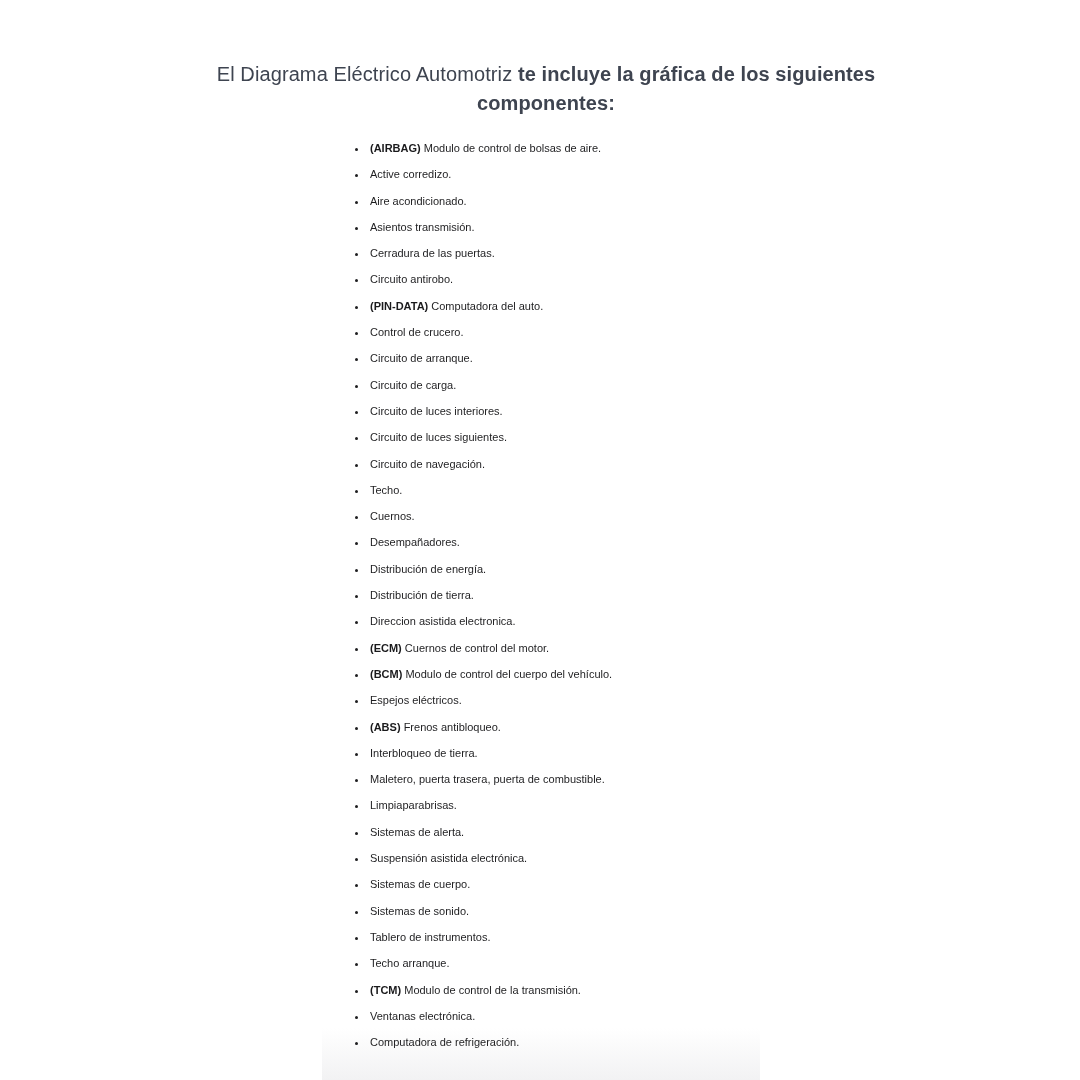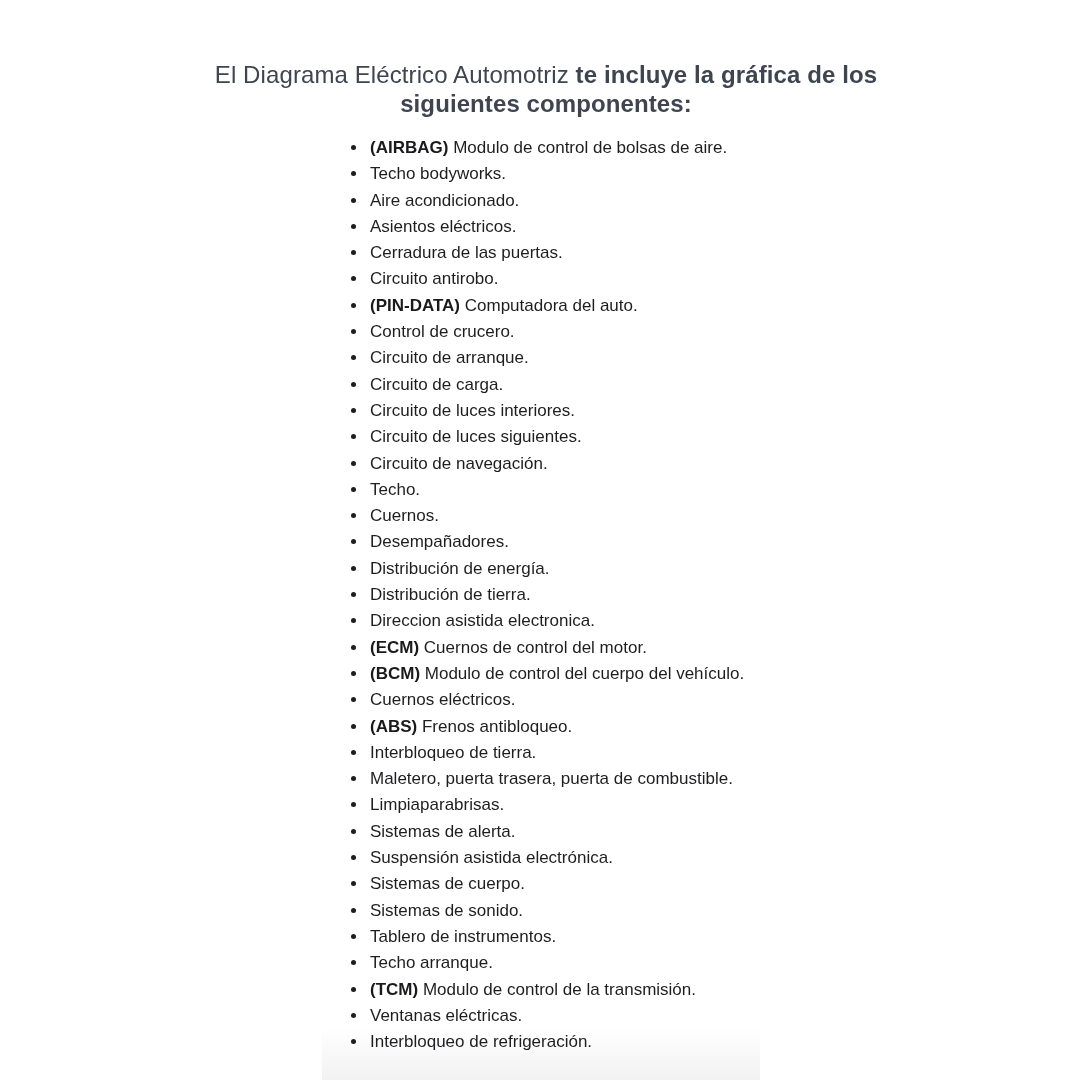--- a/index.html
+++ b/index.html
@@ -11,21 +11,21 @@
     overflow: hidden;
     font-family: "Liberation Sans", sans-serif;
   }
   .heading {
     position: absolute;
     top: 60px;
     left: 186px;
     width: 720px;
     margin: 0;
     text-align: center;
-    font-size: 24px;
+    font-size: 20px;
     line-height: 29px;
     font-weight: 400;
     color: #3e4450;
     letter-spacing: 0.1px;
   }
   .heading strong { font-weight: 700; }
   .bottom-fade {
     position: absolute;
     left: 322px;
     top: 1028px;
@@ -36,21 +36,21 @@
   }
   .component-list {
     position: absolute;
     top: 135px;
     left: 368px;
     width: 560px;
     margin: 0;
     padding: 0;
     list-style: disc outside;
     color: #1e1e20;
-    font-size: 17px;
+    font-size: 11px;
     line-height: 26.3px;
     z-index: 1;
   }
   .component-list li {
     margin: 0;
     padding-left: 2px;
     white-space: nowrap;
   }
   .component-list strong { font-weight: 700; color: #1a1a1c; }
 </style>
@@ -60,48 +60,48 @@
 <div class="page">
   <h2 class="heading">
     <span>El Diagrama Eléctrico Automotriz</span>
     <strong>te incluye la gráfica de los siguientes componentes:</strong>
   </h2>
 
   <div class="bottom-fade"></div>
 
   <ul class="component-list" id="component-list">
       <li><strong>(AIRBAG)</strong> <span>Modulo de control de bolsas de aire.</span></li>
-      <li><span>Techo bodyworks.</span></li>
+      <li><span>Active corredizo.</span></li>
       <li><span>Aire acondicionado.</span></li>
-      <li><span>Asientos eléctricos.</span></li>
+      <li><span>Asientos transmisión.</span></li>
       <li><span>Cerradura de las puertas.</span></li>
       <li><span>Circuito antirobo.</span></li>
       <li><strong>(PIN-DATA)</strong> <span>Computadora del auto.</span></li>
       <li><span>Control de crucero.</span></li>
       <li><span>Circuito de arranque.</span></li>
       <li><span>Circuito de carga.</span></li>
       <li><span>Circuito de luces interiores.</span></li>
       <li><span>Circuito de luces siguientes.</span></li>
       <li><span>Circuito de navegación.</span></li>
       <li><span>Techo.</span></li>
       <li><span>Cuernos.</span></li>
       <li><span>Desempañadores.</span></li>
       <li><span>Distribución de energía.</span></li>
       <li><span>Distribución de tierra.</span></li>
       <li><span>Direccion asistida electronica.</span></li>
       <li><strong>(ECM)</strong> <span>Cuernos de control del motor.</span></li>
       <li><strong>(BCM)</strong> <span>Modulo de control del cuerpo del vehículo.</span></li>
-      <li><span>Cuernos eléctricos.</span></li>
+      <li><span>Espejos eléctricos.</span></li>
       <li><strong>(ABS)</strong> <span>Frenos antibloqueo.</span></li>
       <li><span>Interbloqueo de tierra.</span></li>
       <li><span>Maletero, puerta trasera, puerta de combustible.</span></li>
       <li><span>Limpiaparabrisas.</span></li>
       <li><span>Sistemas de alerta.</span></li>
       <li><span>Suspensión asistida electrónica.</span></li>
       <li><span>Sistemas de cuerpo.</span></li>
       <li><span>Sistemas de sonido.</span></li>
       <li><span>Tablero de instrumentos.</span></li>
       <li><span>Techo arranque.</span></li>
       <li><strong>(TCM)</strong> <span>Modulo de control de la transmisión.</span></li>
-      <li><span>Ventanas eléctricas.</span></li>
-      <li><span>Interbloqueo de refrigeración.</span></li>
+      <li><span>Ventanas electrónica.</span></li>
+      <li><span>Computadora de refrigeración.</span></li>
     </ul>
 </div>
 
 </body></html>

